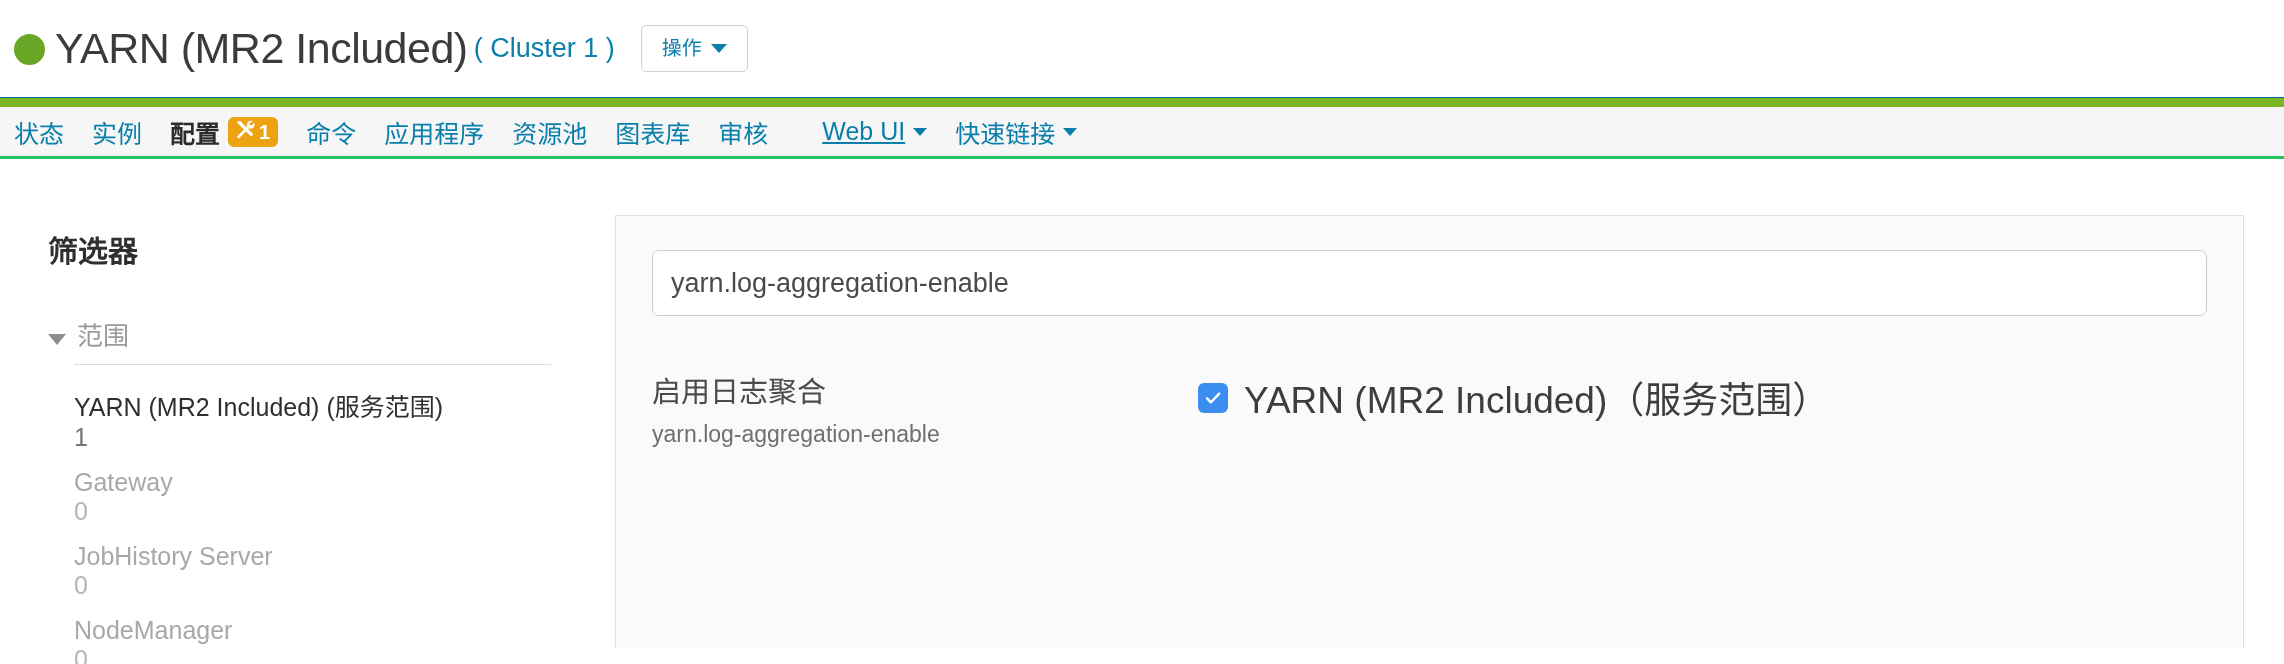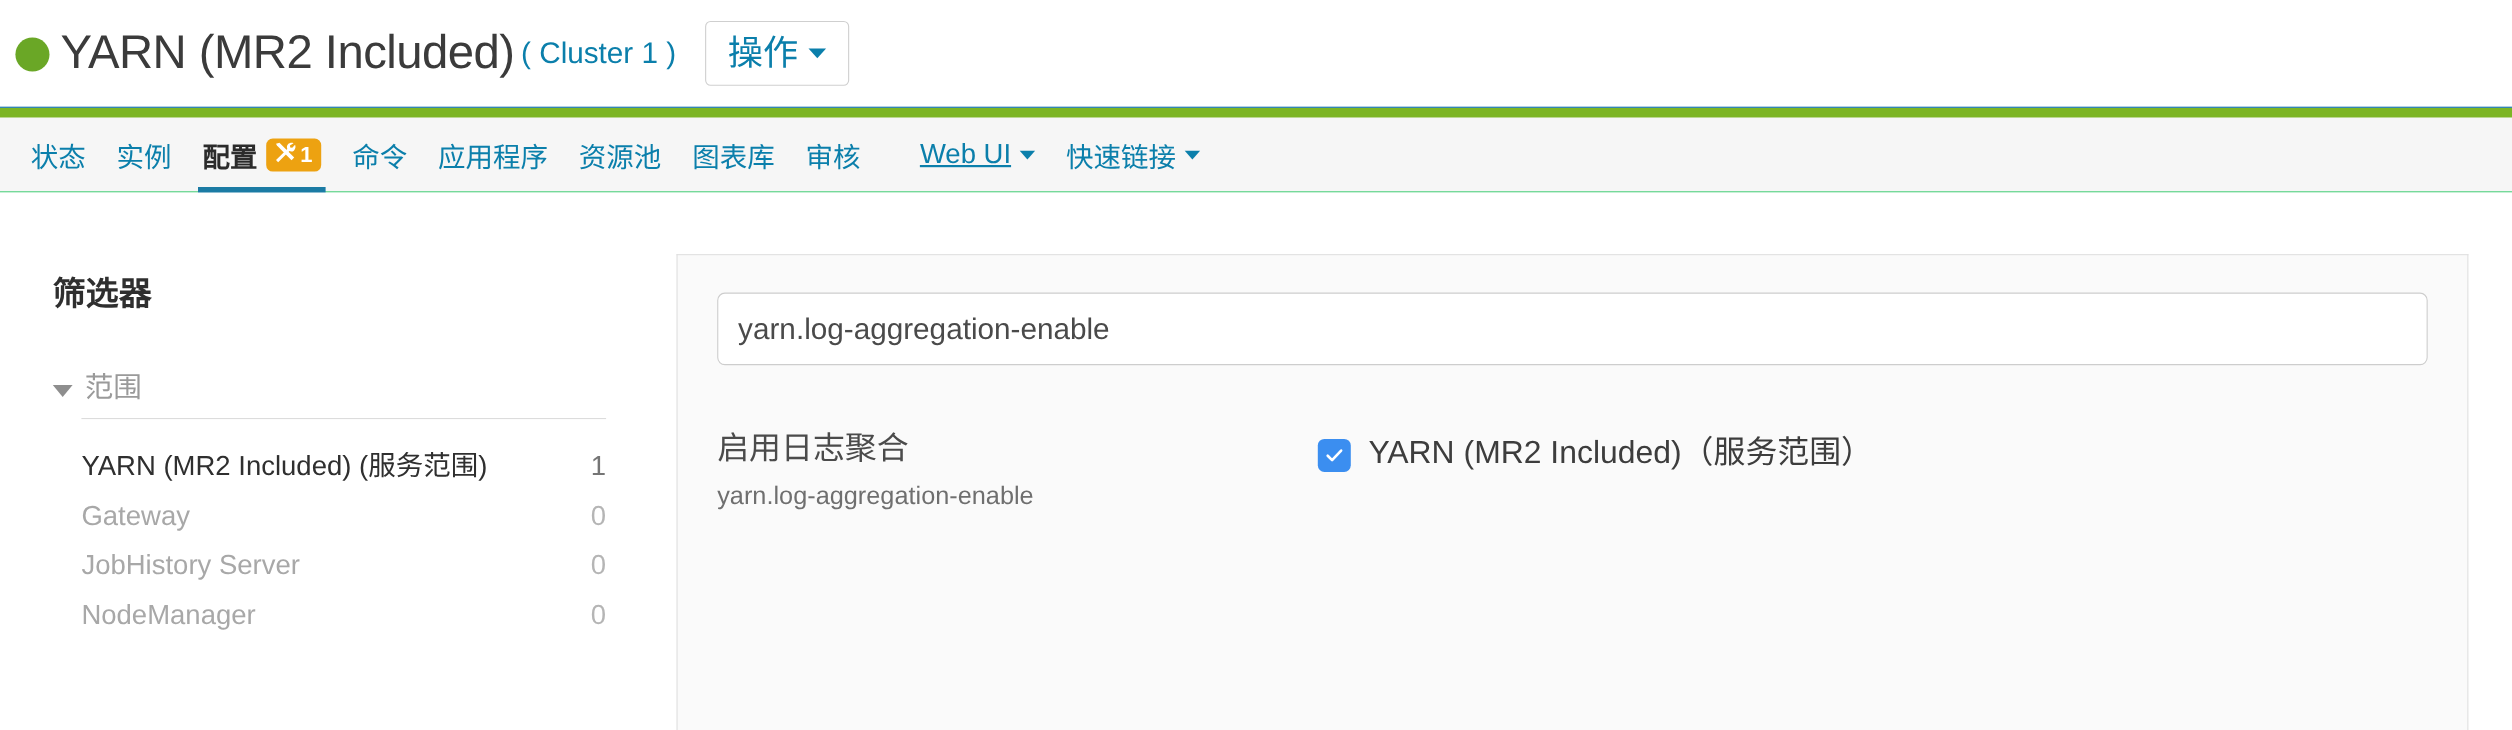--- a/index.html
+++ b/index.html
@@ -52,21 +52,21 @@
     white-space: nowrap;
     text-decoration: none;
     line-height: 1;
   }
   .action-button {
     margin-left: 26px;
     border: 1px solid #cfcfcf;
     border-radius: 5px;
     background: #ffffff;
     color: #0b7fab;
-    font-size: 32px;
+    font-size: 20px;
     padding: 12px 20px 13px 20px;
     line-height: 1;
     cursor: pointer;
     font-family: inherit;
     display: flex;
     align-items: center;
     gap: 9px;
     white-space: nowrap;
   }
   .caret-down {
@@ -79,26 +79,25 @@
   }
 
   
   .green-rule {
     height: 9px;
     background: #7cb524;
     width: 100%;
   }
   .nav-bar {
     position: relative;
-    height: 68px;
+    height: 52px;
     background: #f6f6f6;
-    border-bottom: 1px solid #22c55e;
-    display: flex;
-    align-items: center;
-    padding-left: 14px;
+    border-bottom: 3px solid #22c55e;
+    display: flex;
+    align-items: center;
     box-sizing: border-box;
   }
   .nav-item {
     position: relative;
     font-size: 25px;
     color: #0b7fab;
     padding: 0 14px;
     height: 68px;
     display: flex;
     align-items: center;
@@ -189,20 +188,21 @@
   }
   .facet-list { margin: 14px 64px 0 26px; }
   .facet-row {
     display: flex;
     justify-content: space-between;
     align-items: baseline;
     font-size: 25px;
     padding: 8px 0;
     cursor: pointer;
     white-space: nowrap;
+    flex-direction: column;
   }
   .facet-row .lbl { color: #2f2f2f; }
   .facet-row .cnt { color: #757575; }
   .facet-row.dim .lbl { color: #a8a8a8; }
   .facet-row.dim .cnt { color: #b5b5b5; }
 
   
   .content-pane {
     flex: 1 1 auto;
     padding: 56px 40px 12px 0;
@@ -262,21 +262,21 @@
     background: #3b8ef0;
     border-radius: 6px;
     display: flex;
     align-items: center;
     justify-content: center;
     cursor: pointer;
     margin-top: 2px;
   }
   .checkbox svg { display: block; }
   .value-label {
-    font-size: 29px;
+    font-size: 37px;
     color: #3d3d3d;
     line-height: 1.1;
     white-space: nowrap;
   }
 </style>
 </head>
 <body>
 
 <div class="page-header">
   <div class="status-dot"></div>

